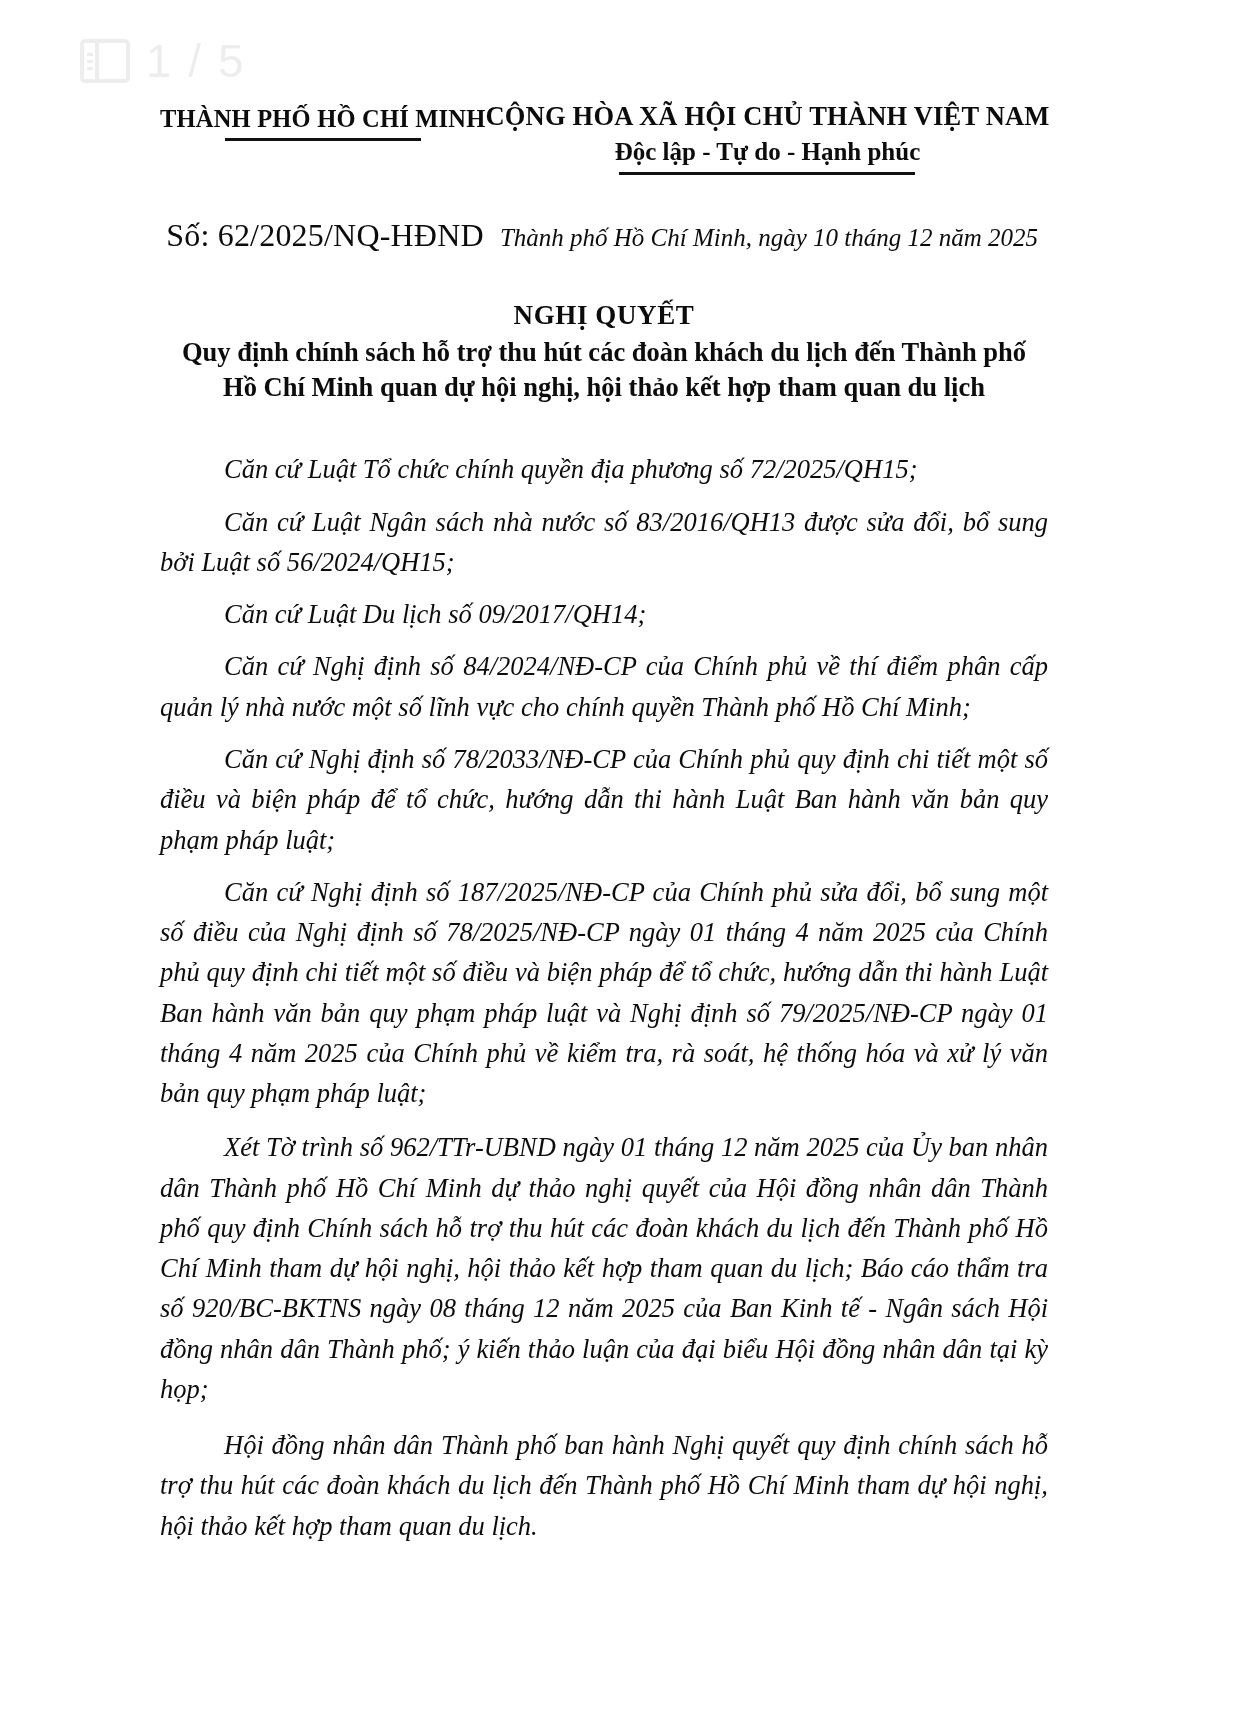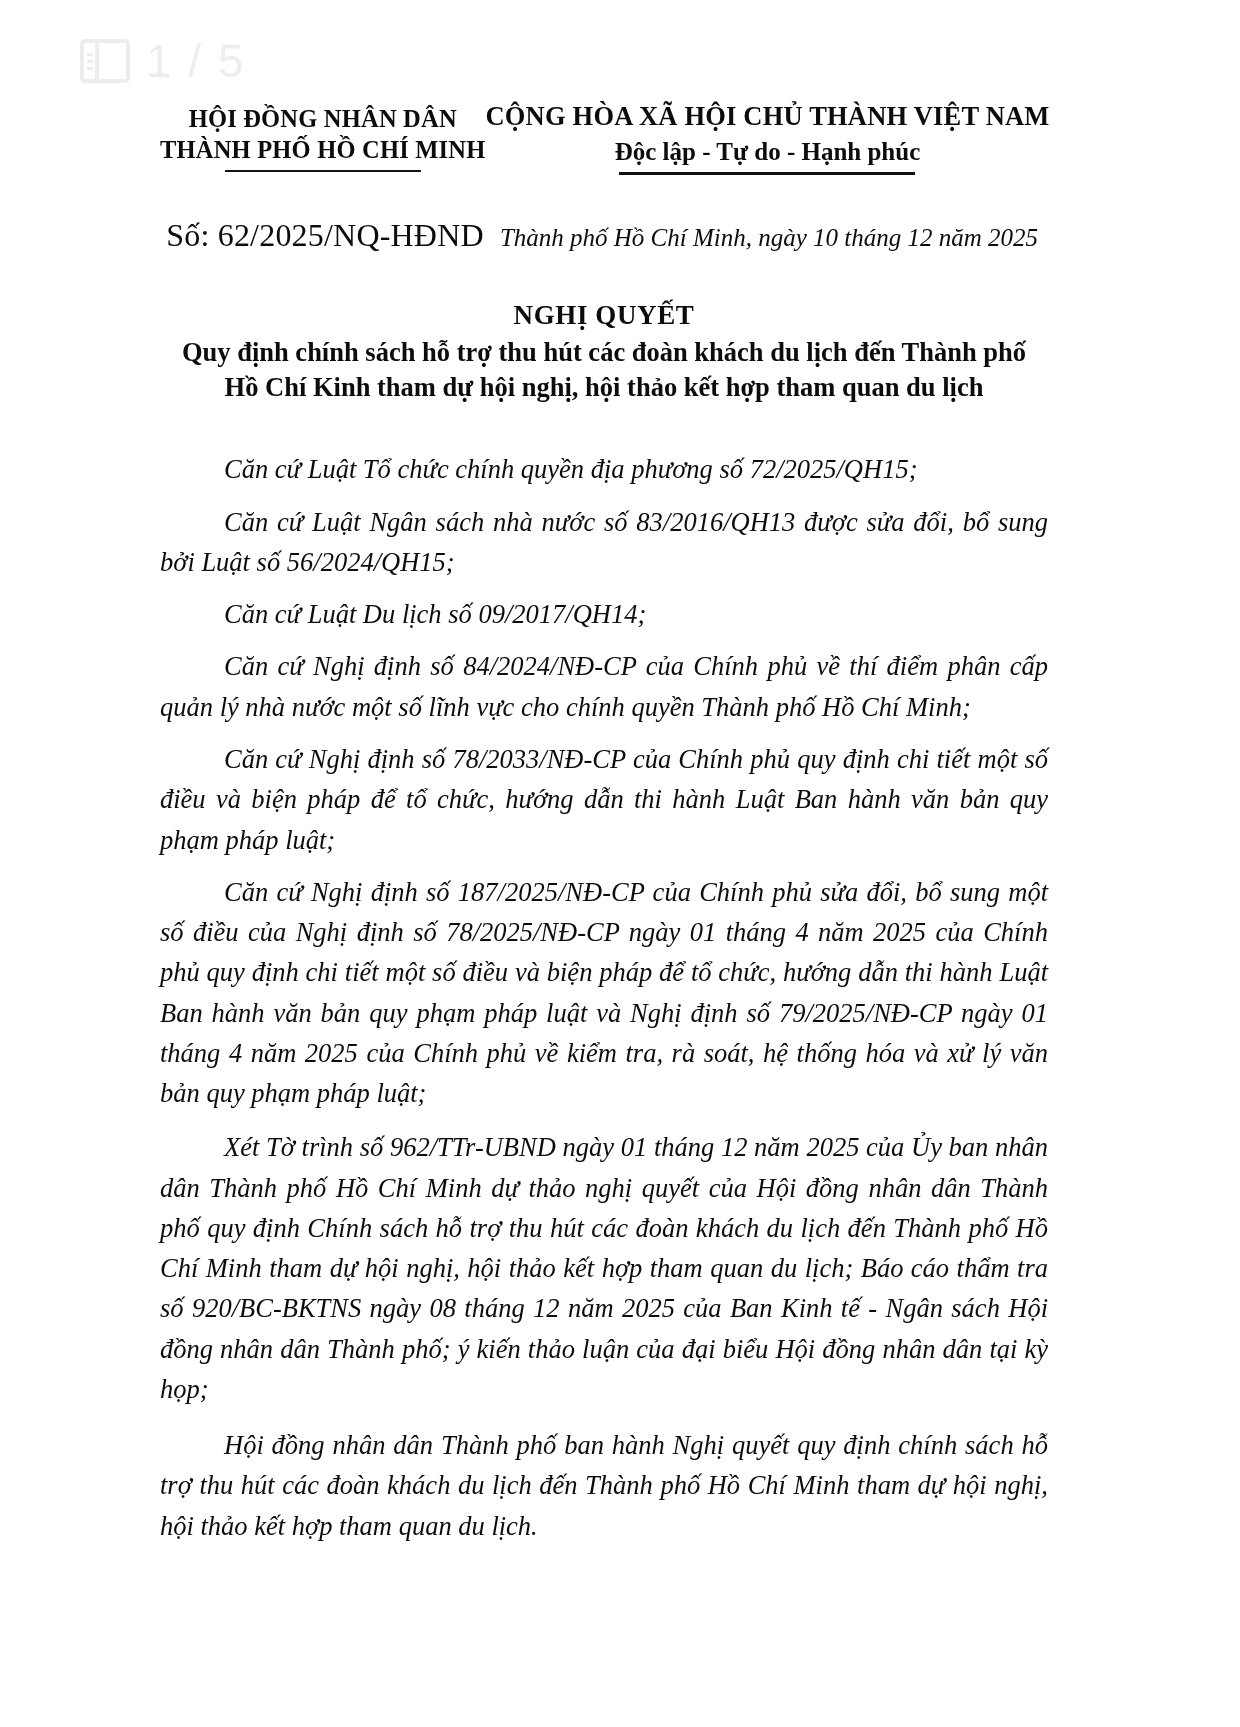--- a/index.html
+++ b/index.html
@@ -176,21 +176,20 @@
 </head>
 <body>
 
 <div class="sheet">
 
   <div class="doc-body">
 
     <div class="letterhead">
 
       <div class="lh-left">
-        <div class="org-line">HỘI ĐỒNG NHÂN DÂN</div>
         <div class="org-line">THÀNH PHỐ HỒ CHÍ MINH</div>
         <div class="rule rule-left"></div>
       </div>
 
       <div class="lh-right">
         <div class="country-line">CỘNG HÒA XÃ HỘI CHỦ THÀNH VIỆT NAM</div>
         <div class="motto">Độc lập - Tự do - Hạnh phúc</div>
         <div class="rule rule-right"></div>
       </div>
 
@@ -198,21 +197,21 @@
 
     <div class="meta-row">
       <div class="doc-number">Số: 62/2025/NQ-HĐND</div>
       <div class="doc-place-date">Thành phố Hồ Chí Minh, ngày 10 tháng 12 năm 2025</div>
     </div>
 
     <div class="title-block">
       <div class="doc-kind">NGHỊ QUYẾT</div>
       <div class="doc-title">
         <span>Quy định chính sách hỗ trợ thu hút các đoàn khách du lịch đến Thành phố</span>
-        <span>Hồ Chí Kinh tham dự hội nghị, hội thảo kết hợp tham quan du lịch</span>
+        <span>Hồ Chí Minh quan dự hội nghị, hội thảo kết hợp tham quan du lịch</span>
       </div>
     </div>
 
     <div class="preamble">
       <p class="para">Căn cứ Luật Tổ chức chính quyền địa phương số 72/2025/QH15;</p>
       <p class="para">Căn cứ Luật Ngân sách nhà nước số 83/2016/QH13 được sửa đổi, bổ sung bởi Luật số 56/2024/QH15;</p>
       <p class="para">Căn cứ Luật Du lịch số 09/2017/QH14;</p>
       <p class="para">Căn cứ Nghị định số 84/2024/NĐ-CP của Chính phủ về thí điểm phân cấp quản lý nhà nước một số lĩnh vực cho chính quyền Thành phố Hồ Chí Minh;</p>
       <p class="para">Căn cứ Nghị định số 78/2033/NĐ-CP của Chính phủ quy định chi tiết một số điều và biện pháp để tổ chức, hướng dẫn thi hành Luật Ban hành văn bản quy phạm pháp luật;</p>
       <p class="para tall">Căn cứ Nghị định số 187/2025/NĐ-CP của Chính phủ sửa đổi, bổ sung một số điều của Nghị định số 78/2025/NĐ-CP ngày 01 tháng 4 năm 2025 của Chính phủ quy định chi tiết một số điều và biện pháp để tổ chức, hướng dẫn thi hành Luật Ban hành văn bản quy phạm pháp luật và Nghị định số 79/2025/NĐ-CP ngày 01 tháng 4 năm 2025 của Chính phủ về kiểm tra, rà soát, hệ thống hóa và xử lý văn bản quy phạm pháp luật;</p>

